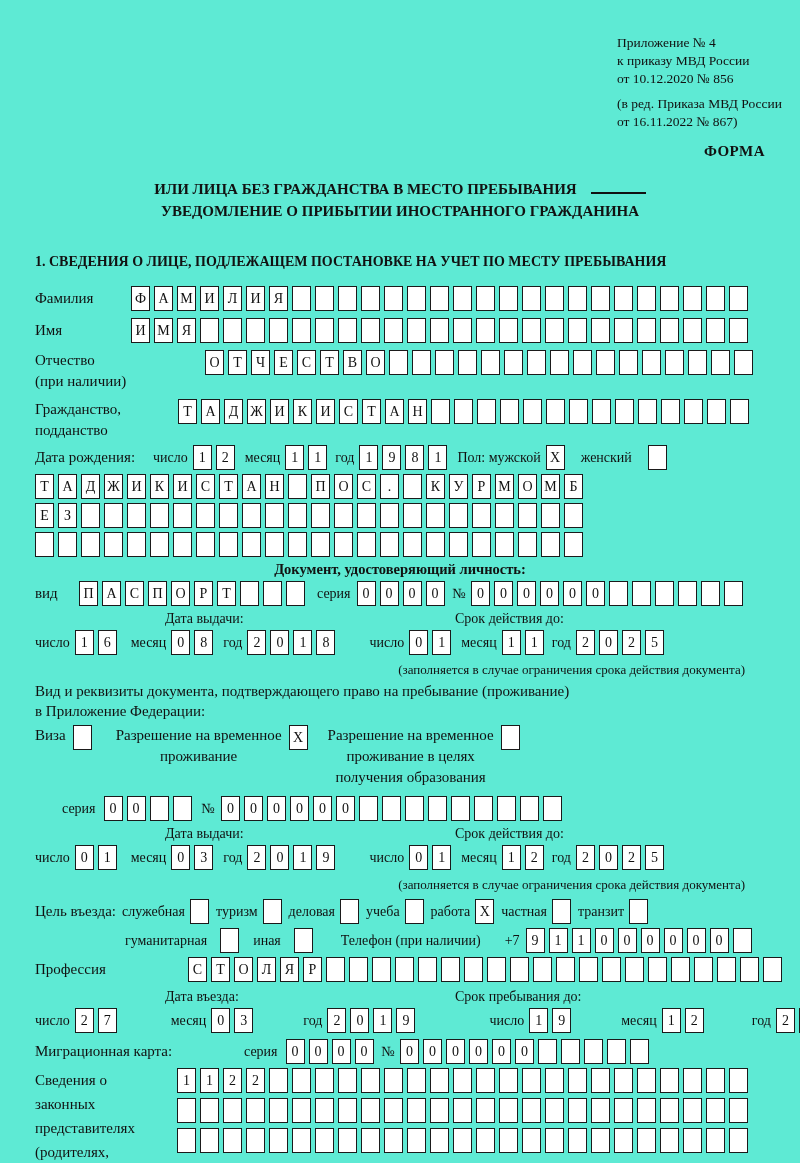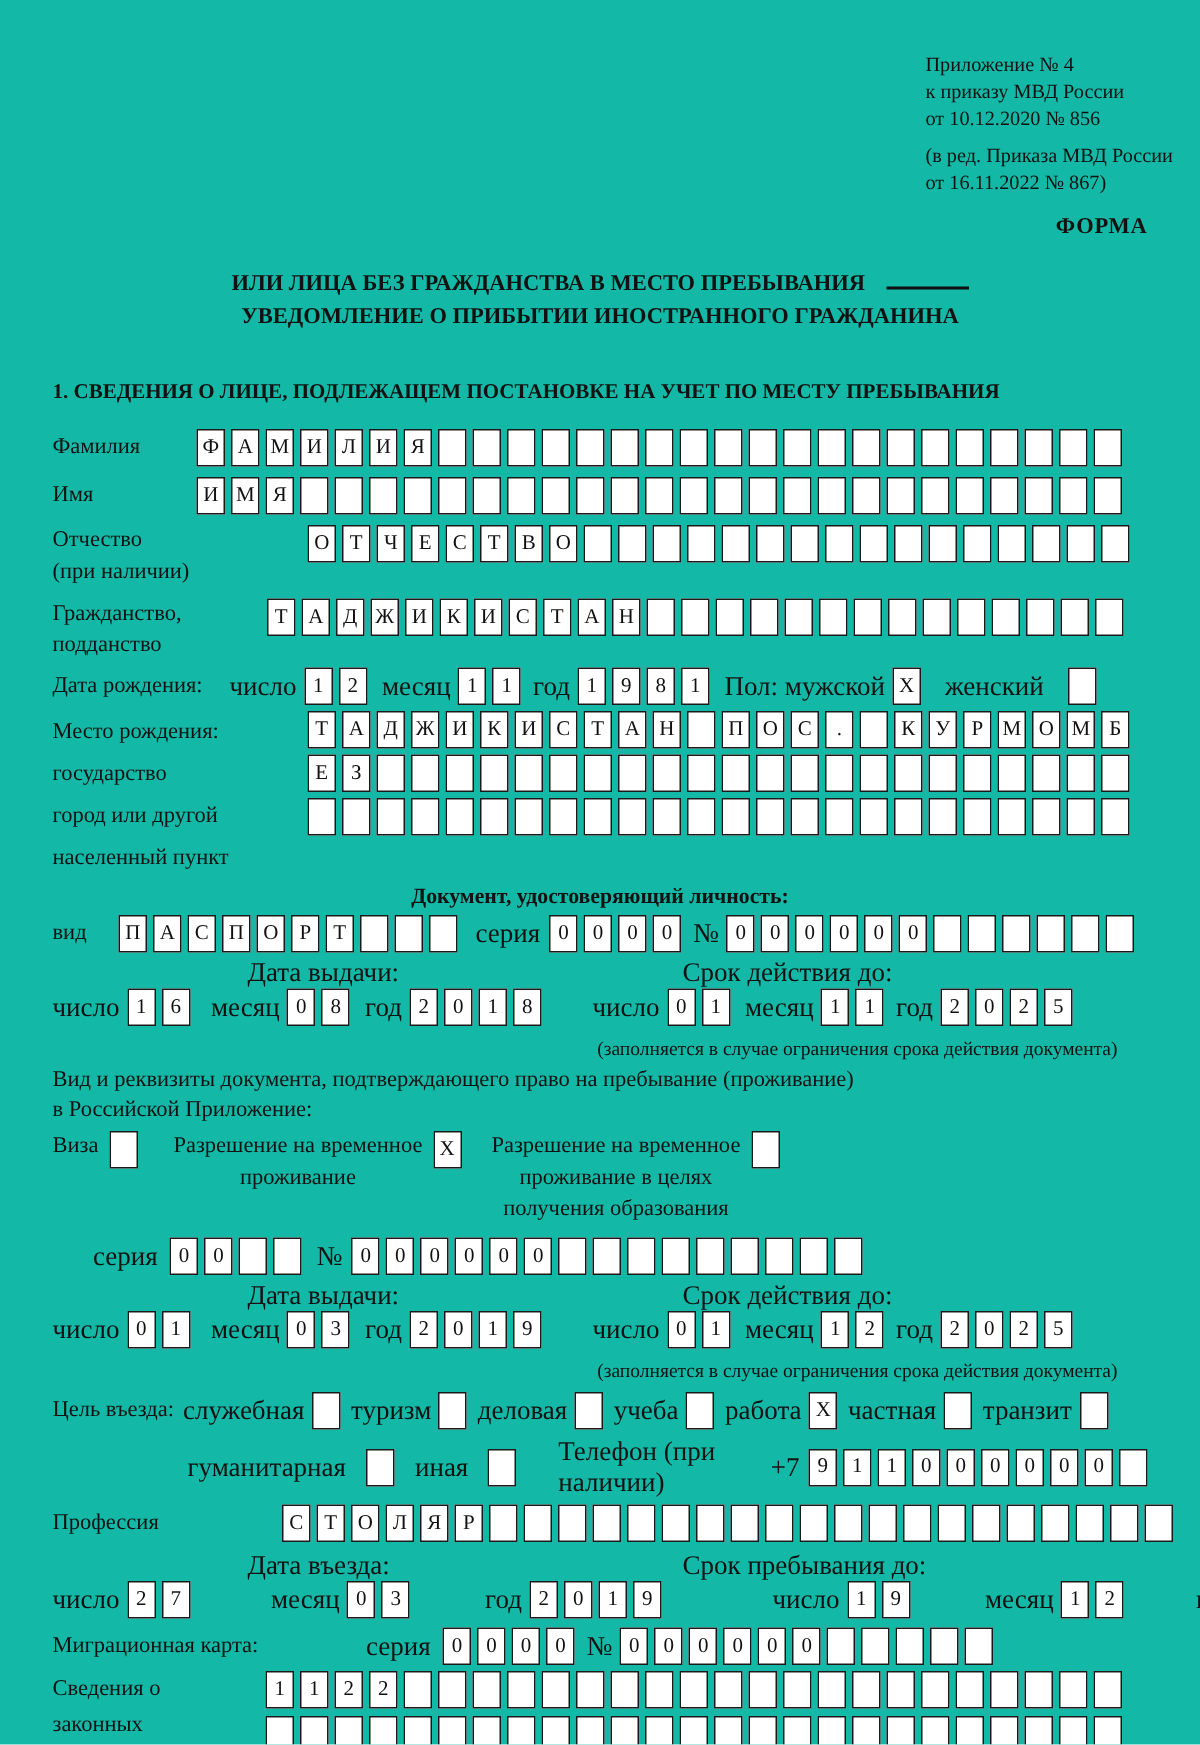--- a/index.html
+++ b/index.html
@@ -1,18 +1,18 @@
 <!DOCTYPE html>
 <html><head>
 <meta charset="utf-8">
 <style>
   * { box-sizing: border-box; }
   html,body { margin:0; padding:0; background:#fff; }
   body { width:800px; height:1163px; font-family:"Liberation Serif", serif; color:#111; }
-  .page { position:relative; width:800px; height:1163px; padding:34px 35px 0 35px; overflow:hidden; background:#14b8a6; }
+  .page { position:relative; width:800px; height:1163px; padding:34px 35px 0 35px; overflow:hidden; background:#5eead4; }
 
   .appendix { margin-left:582px; width:185px; font-size:13.5px; line-height:18px; }
   .appendix .gap { margin-top:7px; }
   .forma { text-align:right; font-weight:700; font-size:15px; margin-top:12px; letter-spacing:.5px; }
 
   .title { text-align:center; font-weight:700; font-size:15px; line-height:22px; margin-top:18px; }
   .blank-line { display:inline-block; width:55px; border-bottom:2px solid #111; margin-left:14px; }
   .sec-h { text-align:left; font-weight:700; font-size:14px; margin-top:32px; margin-bottom:16px; white-space:nowrap; }
 
   .row { display:flex; align-items:center; }
@@ -25,21 +25,21 @@
     display:inline-flex; align-items:center; justify-content:center;
     font-size:14px; flex:none; padding:0;
   }
   .cell { width:19px; }
   .mb3 { margin-bottom:7px; } .mb4 { margin-bottom:4px; } .mb6 { margin-bottom:6px;gap:40px; }
   .stack { display:flex; flex-direction:column; gap:4px; }
   .foot { font-size:13px; }
   .center-b { text-align:center; font-weight:700; font-size:14.5px; }
   .opt { display:flex; align-items:flex-start; gap:7px; }
   .opt .txt { font-size:15px; line-height:21px; text-align:center; white-space:pre-line; }
-  .dlbl { font-size:18px; }
+  .dlbl { font-size:14px; }
   .grp { display:flex; align-items:center; gap:5px; }
 </style>
 </head>
 <body>
 
 <div class="page">
 
   <div class="appendix">
     <div>Приложение № 4</div>
     <div>к приказу МВД России</div>
@@ -210,24 +210,20 @@
           <span class="cell">1</span>
         </span>
       </span>
     <span class="dlbl" style="margin-left:10px">Пол: мужской</span>
     <span class="checkbox" style="margin-left:5px">X</span>
     <span class="dlbl" style="margin-left:16px">женский</span>
     <span class="checkbox" style="margin-left:16px"></span>
   </div>
 
   <div class="rowt mb4">
-    <span class="lbl pre" style="width:170px; line-height:28px">Место рождения:
-государство
-город или другой
-населенный пункт</span>
     <span class="stack">
       <span class="cells">
           <span class="cell">Т</span>
           <span class="cell">А</span>
           <span class="cell">Д</span>
           <span class="cell">Ж</span>
           <span class="cell">И</span>
           <span class="cell">К</span>
           <span class="cell">И</span>
           <span class="cell">С</span>
@@ -389,21 +385,21 @@
           <span class="cell">2</span>
           <span class="cell">0</span>
           <span class="cell">2</span>
           <span class="cell">5</span>
         </span>
       </span>
   </div>
   <div class="foot" style="text-align:right; padding-right:20px; margin-bottom:5px">(заполняется в случае ограничения срока действия документа)</div>
 
   <div class="lbl">Вид и реквизиты документа, подтверждающего право на пребывание (проживание)</div>
-  <div class="lbl" style="margin:3px 0 5px">в Российской Приложение:</div>
+  <div class="lbl" style="margin:3px 0 5px">в Приложение Федерации:</div>
   <div class="rowt" style="margin-bottom:8px">
     <span class="opt">
         <span class="txt">Виза</span>
       <span class="checkbox"></span>
       </span>
     <span class="opt" style="margin-left:24px">
         <span class="txt">Разрешение на временное
 проживание</span>
       <span class="checkbox">X</span>
       </span>

